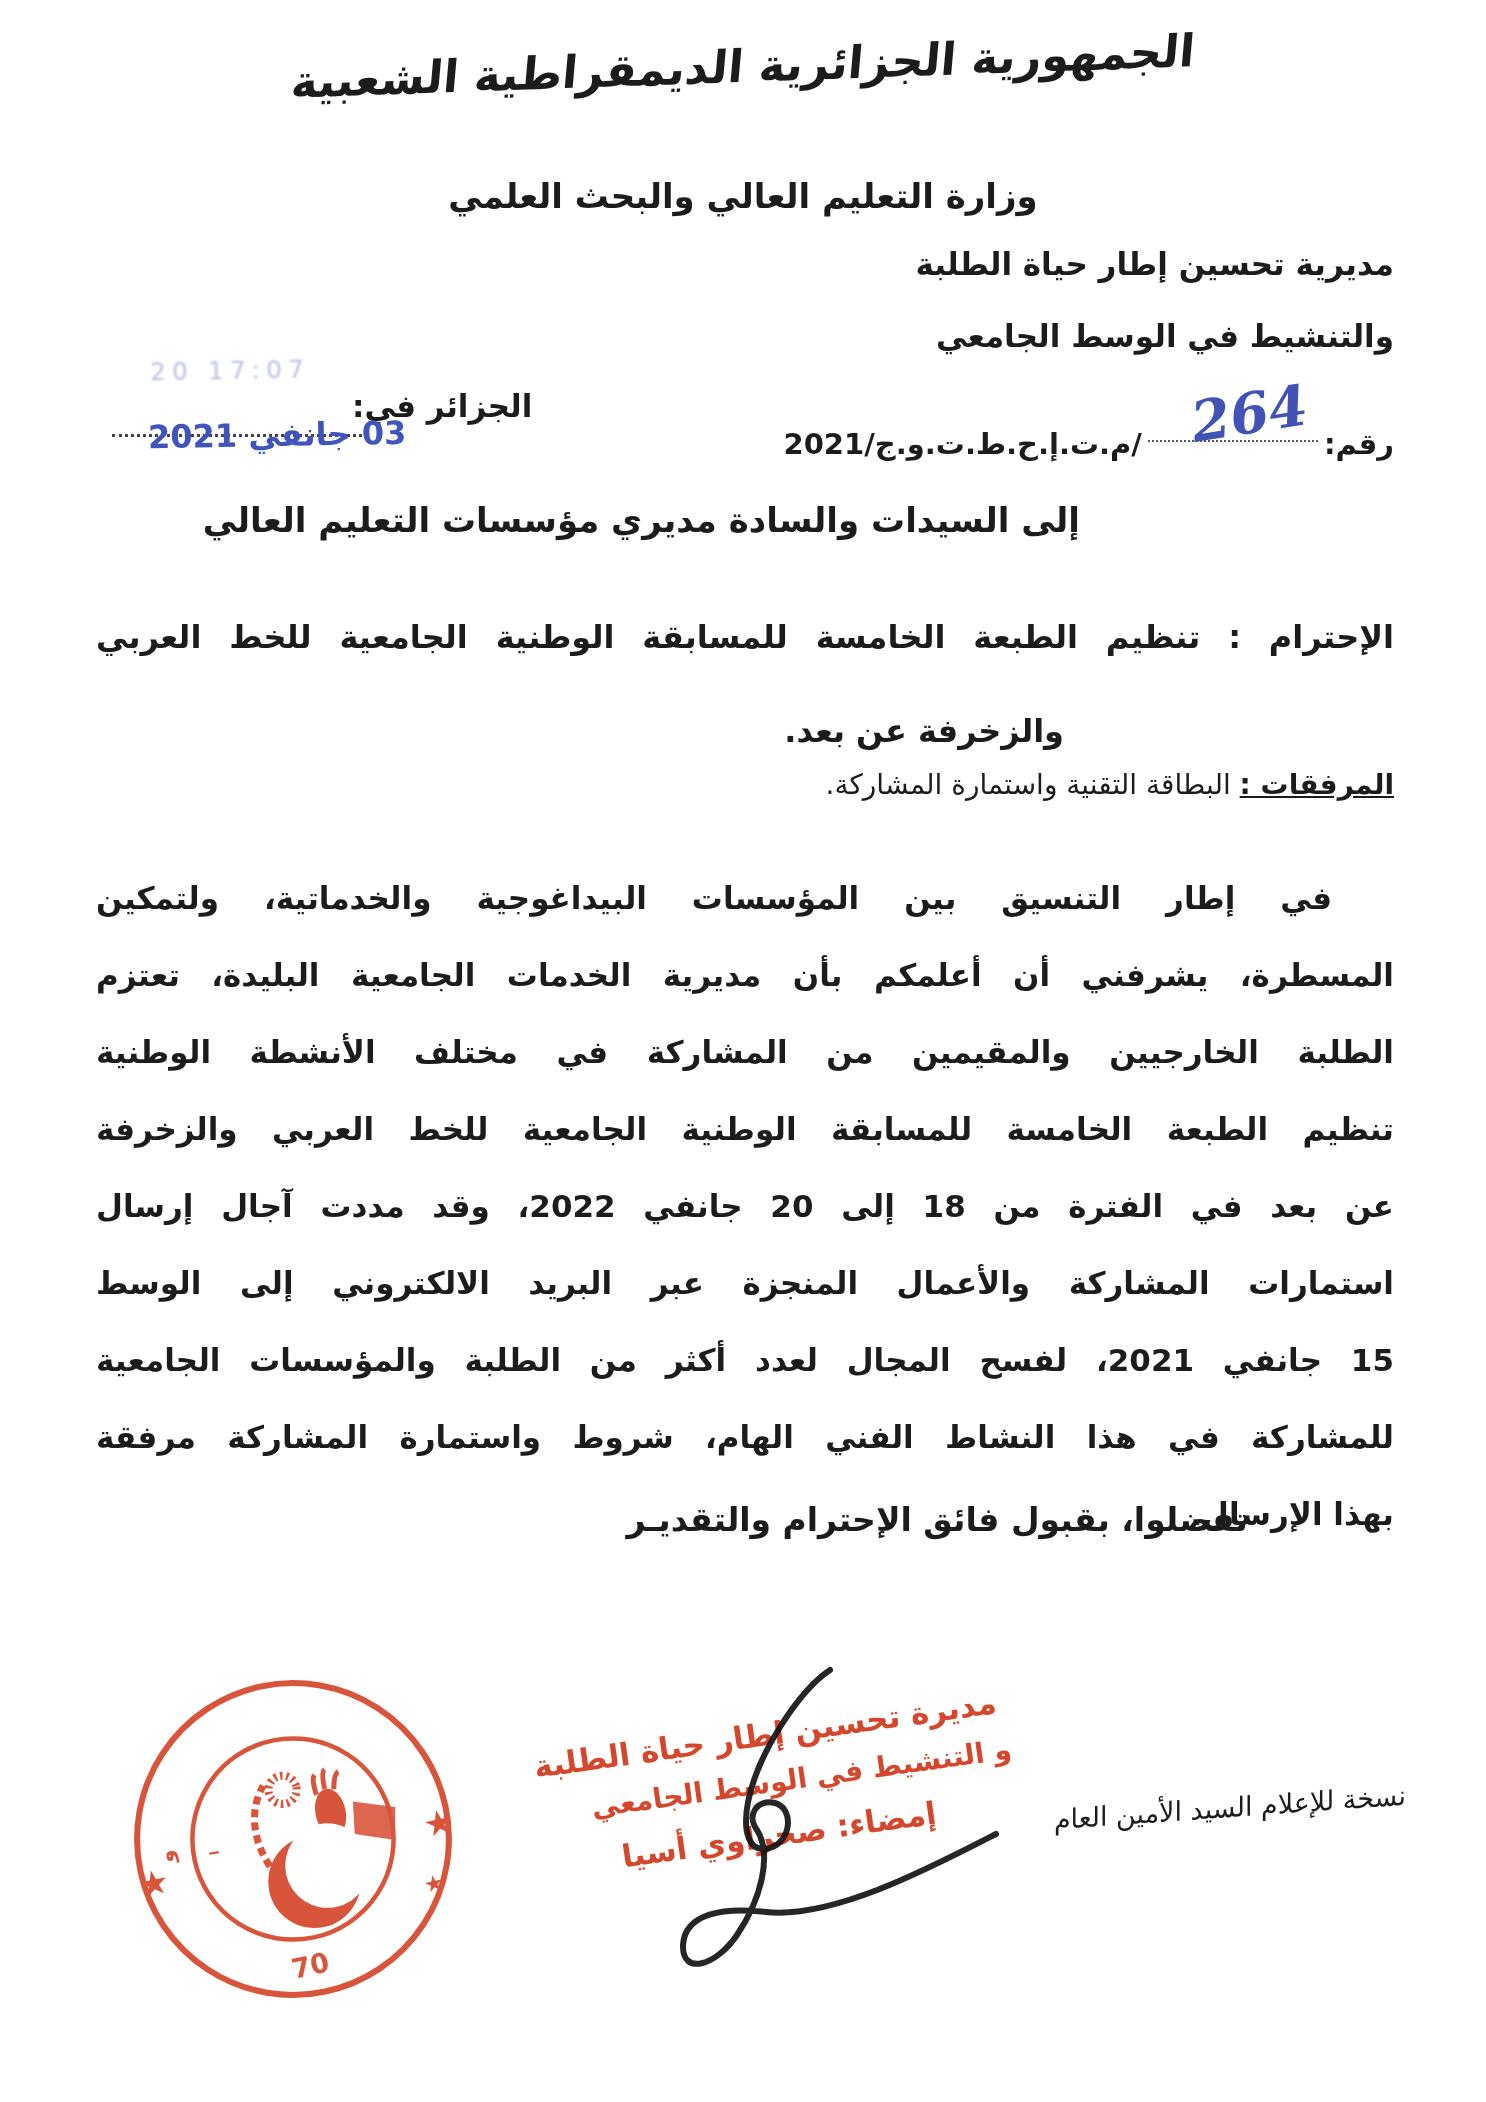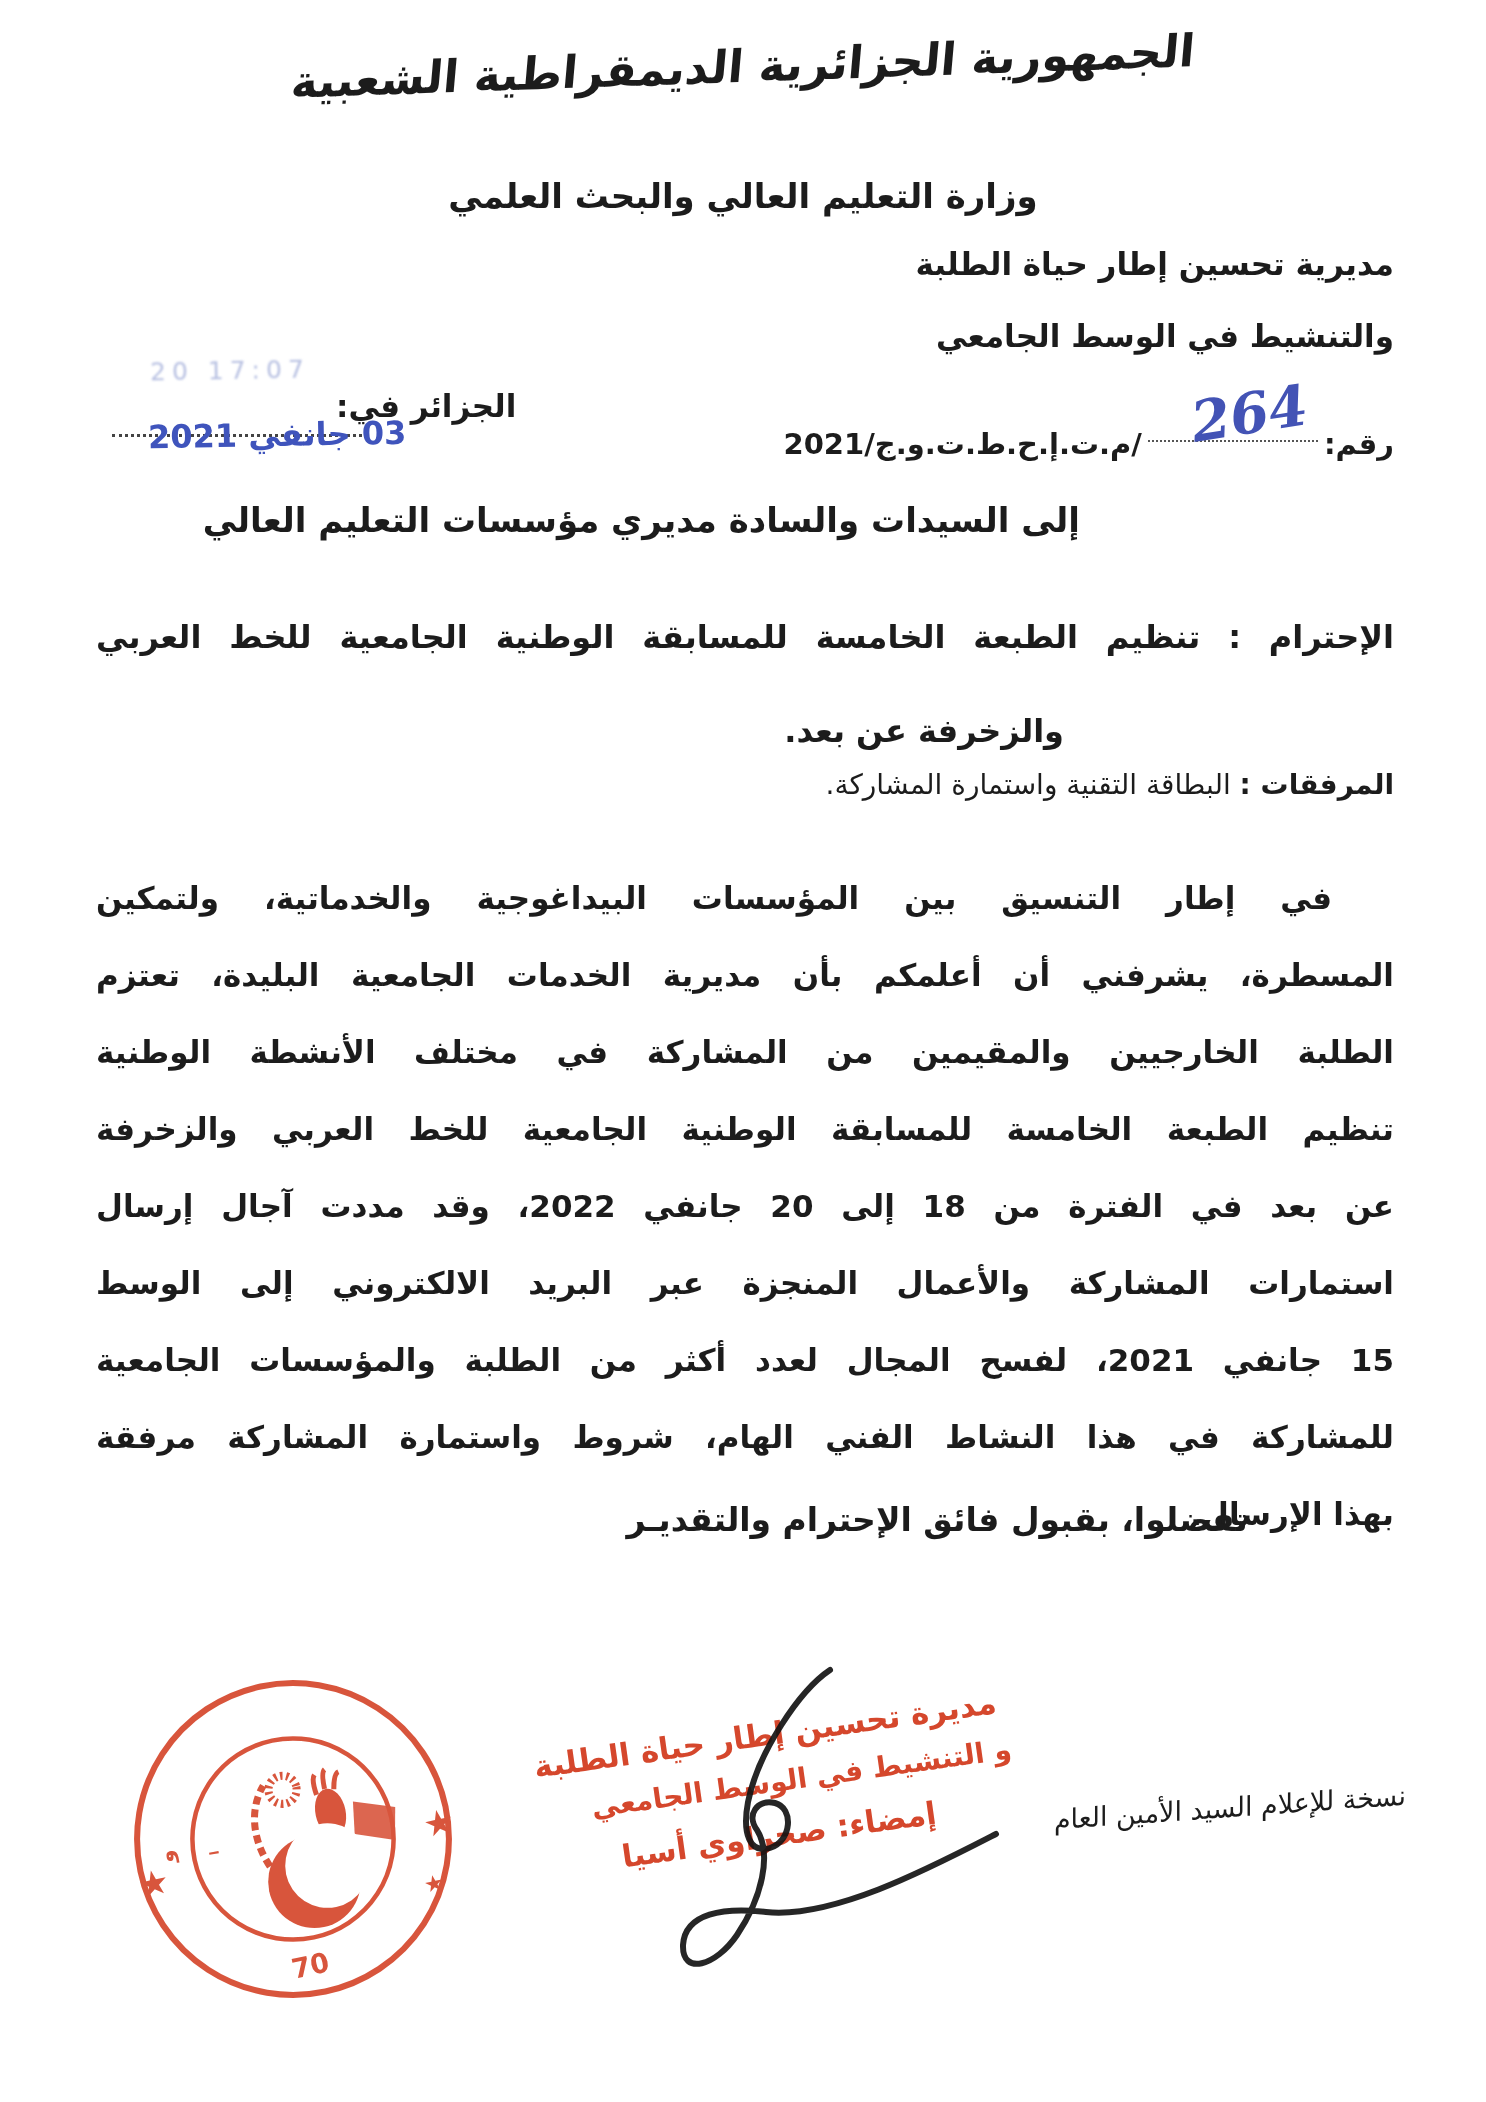--- a/index.html
+++ b/index.html
@@ -39,21 +39,21 @@
   .ref-number{
     position:absolute;right:10px;top:-18px;
     font-family:"DejaVu Serif", serif;
     font-style:italic;font-weight:bold;
     font-size:56px;color:#4353b5;
     transform:rotate(-9deg);
     white-space:nowrap;
   }
   .ref-dots{position:absolute;left:0;right:0;bottom:12px;border-bottom:2px dotted #555;}
   
-  .place-label{top:388px;left:336px;font-size:31px;font-weight:bold;}
+  .place-label{top:388px;left:352px;font-size:31px;font-weight:bold;}
   .place-dots{top:434px;left:112px;width:250px;border-top:3px dotted #444;height:0;}
   .date-stamp{
     top:416px;left:148px;
     font-size:32px;font-weight:bold;
     color:#3f54bc;
     direction:rtl;white-space:nowrap;
     letter-spacing:1px;
     transform:rotate(-1deg);
   }
   .faint-mark{
@@ -66,21 +66,21 @@
   
   .recipient{top:500px;right:406px;font-size:34px;font-weight:bold;white-space:nowrap;direction:rtl;}
   .subject1{
     top:618px;right:92px;left:96px;
     direction:rtl;
     font-size:32px;font-weight:bold;
     text-align:justify;text-align-last:justify;
   }
   .subject2{top:712px;right:422px;font-size:32px;font-weight:bold;direction:rtl;}
   .attachments{top:768px;right:92px;left:96px;direction:rtl;font-size:28px;}
-  .attachments .lbl{font-weight:bold;}
+  .attachments .lbl{font-weight:bold;text-decoration:underline;}
   
   .body-block{top:860px;right:92px;left:96px;direction:rtl;font-size:31px;font-weight:bold;}
   .body-line{
     line-height:77px;height:77px;
     text-align:justify;text-align-last:justify;
     white-space:nowrap;
   }
   .body-line.first{padding-right:62px;}
   .body-line.last{text-align:right;text-align-last:right;}
   .closing{top:1500px;right:238px;font-size:33px;font-weight:bold;direction:rtl;white-space:nowrap;}

